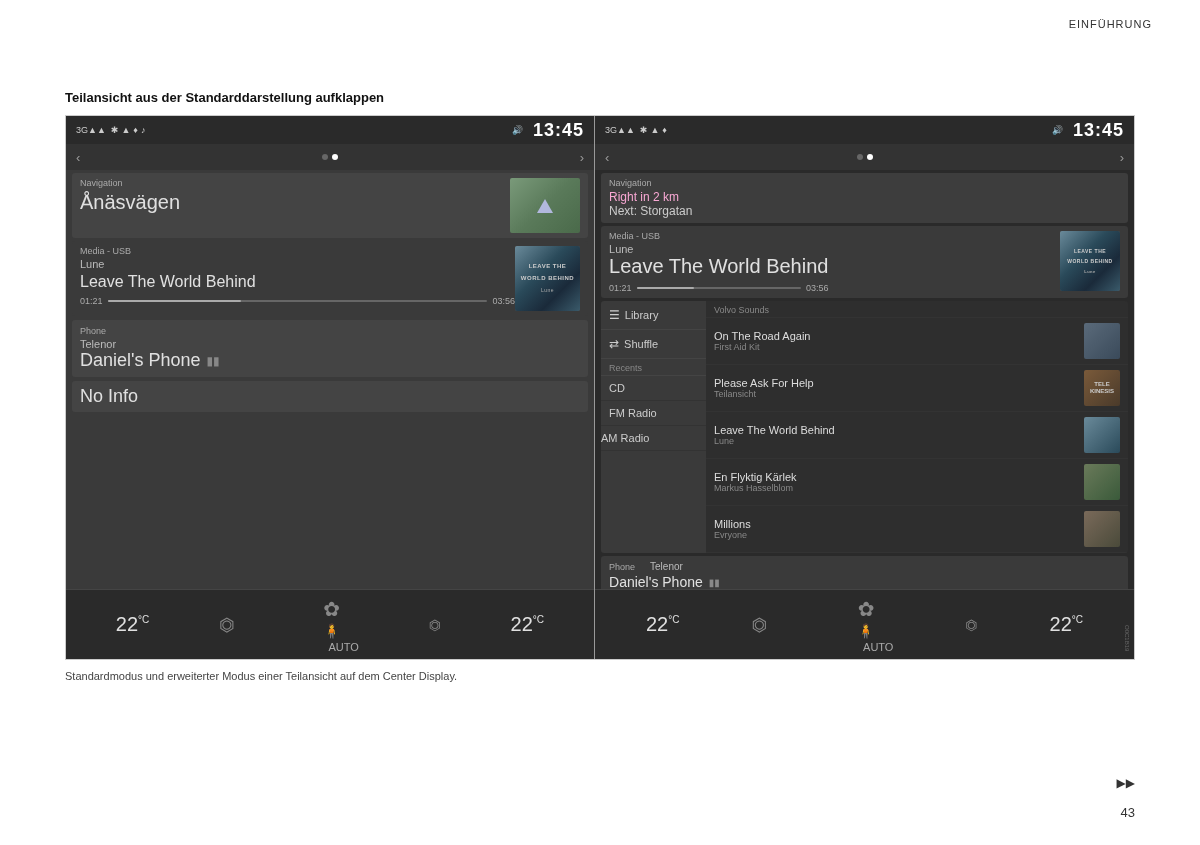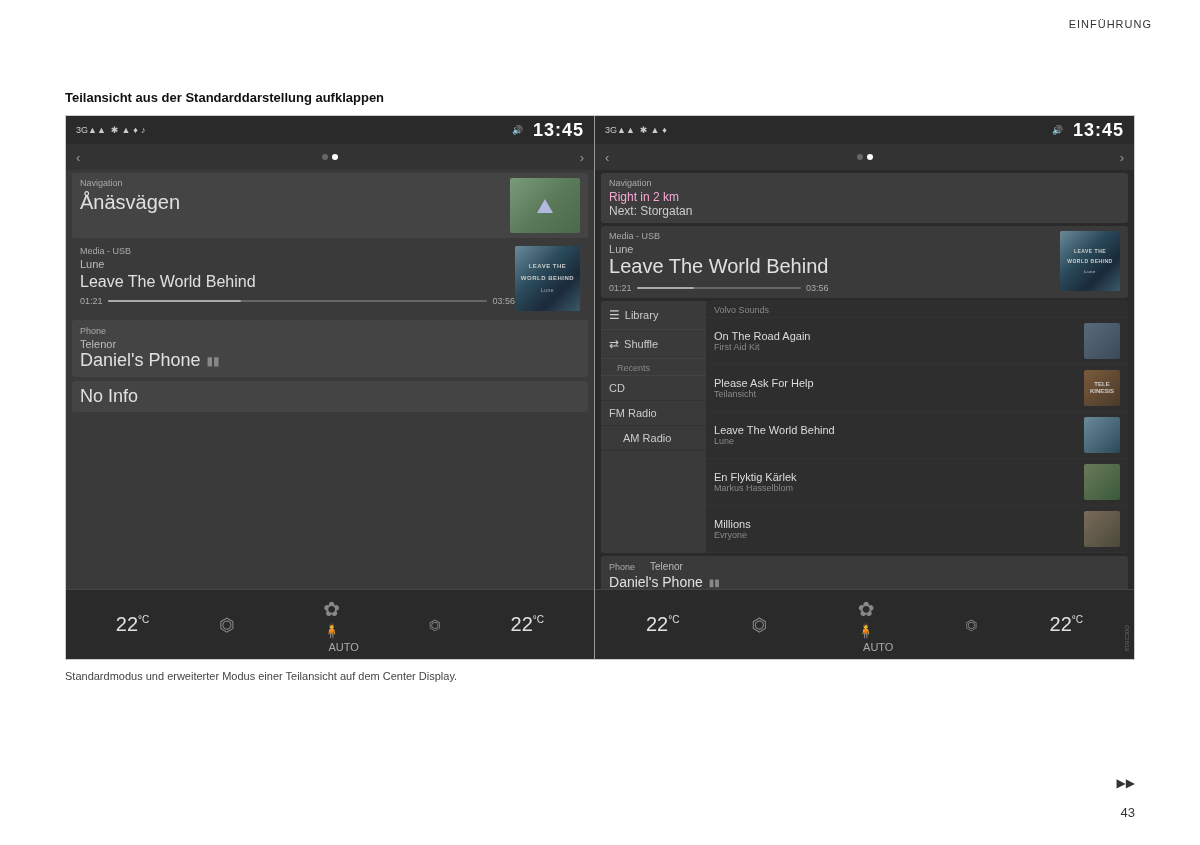--- a/index.html
+++ b/index.html
@@ -476,31 +476,31 @@
         <div style="display:flex;align-items:center;gap:5px;padding:7px 8px;border-bottom:1px solid #444;cursor:pointer;">
           <span style="font-size:12px;color:#ccc;">☰</span>
           <span style="font-size:11px;color:#ccc;">Library</span>
         </div>
 
         <div style="display:flex;align-items:center;gap:5px;padding:7px 8px;border-bottom:1px solid #444;cursor:pointer;">
           <span style="font-size:12px;color:#ccc;">⇄</span>
           <span style="font-size:11px;color:#ccc;">Shuffle</span>
         </div>
 
-        <div style="padding:4px 16px 2px;font-size:9px;color:#888;border-bottom:1px solid #444;">Recents</div>
+        <div style="padding:4px 8px 2px;font-size:9px;color:#888;border-bottom:1px solid #444;">Recents</div>
 
         <div style="padding:6px 8px;font-size:11px;color:#ccc;border-bottom:1px solid #333;cursor:pointer;">
           <span>CD</span>
         </div>
 
         <div style="padding:6px 8px;font-size:11px;color:#ccc;border-bottom:1px solid #333;cursor:pointer;">
           <span>FM Radio</span>
         </div>
 
-        <div style="padding:6px 22px;font-size:11px;color:#ccc;border-bottom:1px solid #333;cursor:pointer;">
+        <div style="padding:6px 0;font-size:11px;color:#ccc;border-bottom:1px solid #333;cursor:pointer;">
           <span>AM Radio</span>
         </div>
       </div>
 
       <div style="flex:1;background:#2e2e2e;">
 
         <div style="padding:4px 8px 2px;font-size:9px;color:#888;border-bottom:1px solid #333;">Volvo Sounds</div>
 
         <div style="display:flex;align-items:center;padding:5px 8px;border-bottom:1px solid #333;cursor:pointer;">
           <div style="flex:1;">

